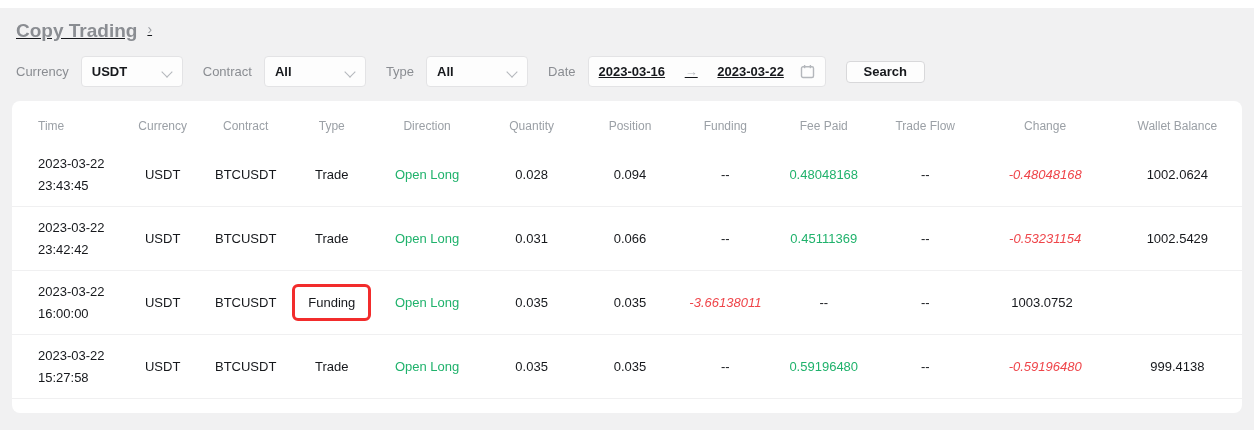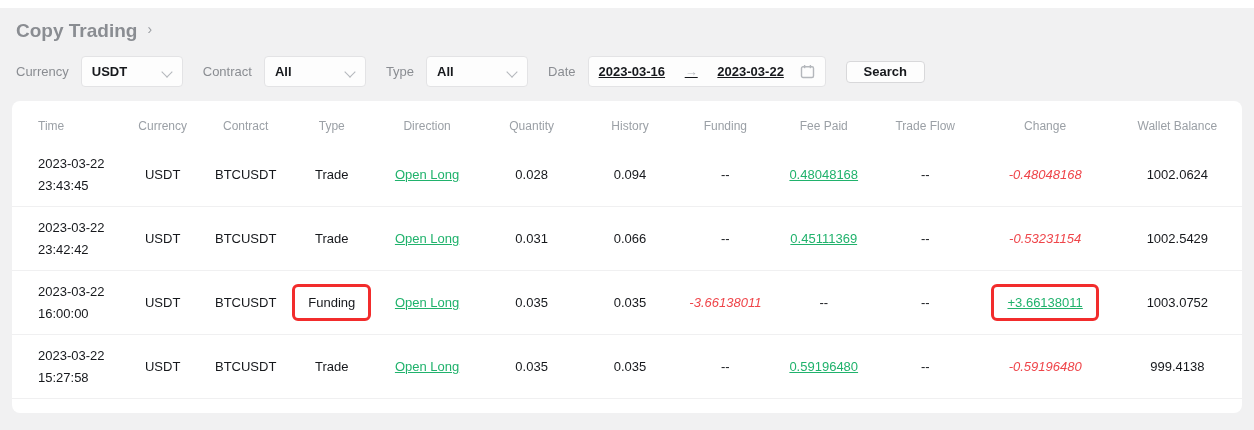--- a/index.html
+++ b/index.html
@@ -9,21 +9,21 @@
   }
   *{box-sizing:border-box;margin:0;padding:0;}
   html,body{width:1254px;height:430px;overflow:hidden;}
   body{
     background:var(--bg);
     font-family:"Liberation Sans","DejaVu Sans",sans-serif;
     color:var(--text);
   }
   .top-strip{height:8px;background:#ffffff;}
   
-  .breadcrumb{display:flex;align-items:flex-start;gap:10px;padding:12px 16px 10px 16px;}
+  .breadcrumb{display:flex;align-items:flex-start;gap:10px;padding:12px 16px 10px 16px;text-decoration:underline;}
   .crumb-parent{font-size:19px;font-weight:bold;color:#8a8d92;}
   .crumb-sep{font-size:14px;color:#9a9da2;position:relative;top:1px;}
   .crumb-current{font-size:19px;font-weight:bold;color:var(--text);}
   
   .filter-bar{display:flex;align-items:center;padding:4px 16px 14px 16px;}
   .f-label{font-size:13px;color:#8a8d92;margin-right:12px;white-space:nowrap;}
   .f-box{
     height:31px;background:#fdfdfd;border:1px solid var(--border);border-radius:4px;
     display:flex;align-items:center;padding:0 10px;margin-right:20px;cursor:pointer;
   }
@@ -59,21 +59,21 @@
   .col-type{width:7%;}
   .col-direction{width:8.5%;}
   .col-quantity{width:8.5%;text-align:center;}
   .col-position{width:7.5%;}
   .col-funding{width:8%;}
   .col-fee_paid{width:8%;}
   .col-cash_flow{width:8.5%;}
   .col-change{width:11%;}
   .col-wallet_balance{width:10.5%;}
   .time-line{display:block;line-height:1.65;}
-  .green{color:var(--green);text-decoration:underline;}
+  .green{color:var(--green);}
   .red{color:var(--red);font-style:italic;}
   .red-box{
     display:inline-block;border:3px solid var(--hl);border-radius:6px;
     padding:8px 13px;
   }
 </style>
 </head>
 <body>
 
 <div class="top-strip"></div>
@@ -120,21 +120,21 @@
 </div>
 
 <div class="card">
   <div class="t-head">
     <div class="hcell col-time">Time</div>
     <div class="hcell col-currency">Currency</div>
     <div class="hcell col-contract">Contract</div>
     <div class="hcell col-type">Type</div>
     <div class="hcell col-direction">Direction</div>
     <div class="hcell col-quantity">Quantity</div>
-    <div class="hcell col-position">History</div>
+    <div class="hcell col-position">Position</div>
     <div class="hcell col-funding">Funding</div>
     <div class="hcell col-fee_paid">Fee Paid</div>
     <div class="hcell col-cash_flow">Trade Flow</div>
     <div class="hcell col-change">Change</div>
     <div class="hcell col-wallet_balance">Wallet Balance</div>
   </div>
   <div id="table-body">
   <div class="t-row">
     <div class="cell col-time">
       <span class="time-line">2023-03-22</span>
@@ -178,21 +178,20 @@
     </div>
     <div class="cell col-currency"><span>USDT</span></div>
     <div class="cell col-contract"><span>BTCUSDT</span></div>
     <div class="cell col-type"><span class="red-box">Funding</span></div>
     <div class="cell col-direction"><span class="green">Open Long</span></div>
     <div class="cell col-quantity"><span>0.035</span></div>
     <div class="cell col-position"><span>0.035</span></div>
     <div class="cell col-funding"><span class="red">-3.66138011</span></div>
     <div class="cell col-fee_paid"><span>--</span></div>
     <div class="cell col-cash_flow"><span>--</span></div>
-    <div class="cell col-change"><span class="green red-box">+3.66138011</span></div>
     <div class="cell col-wallet_balance"><span>1003.0752</span></div>
   </div>
 
   <div class="t-row">
     <div class="cell col-time">
       <span class="time-line">2023-03-22</span>
       <span class="time-line">15:27:58</span>
     </div>
     <div class="cell col-currency"><span>USDT</span></div>
     <div class="cell col-contract"><span>BTCUSDT</span></div>

